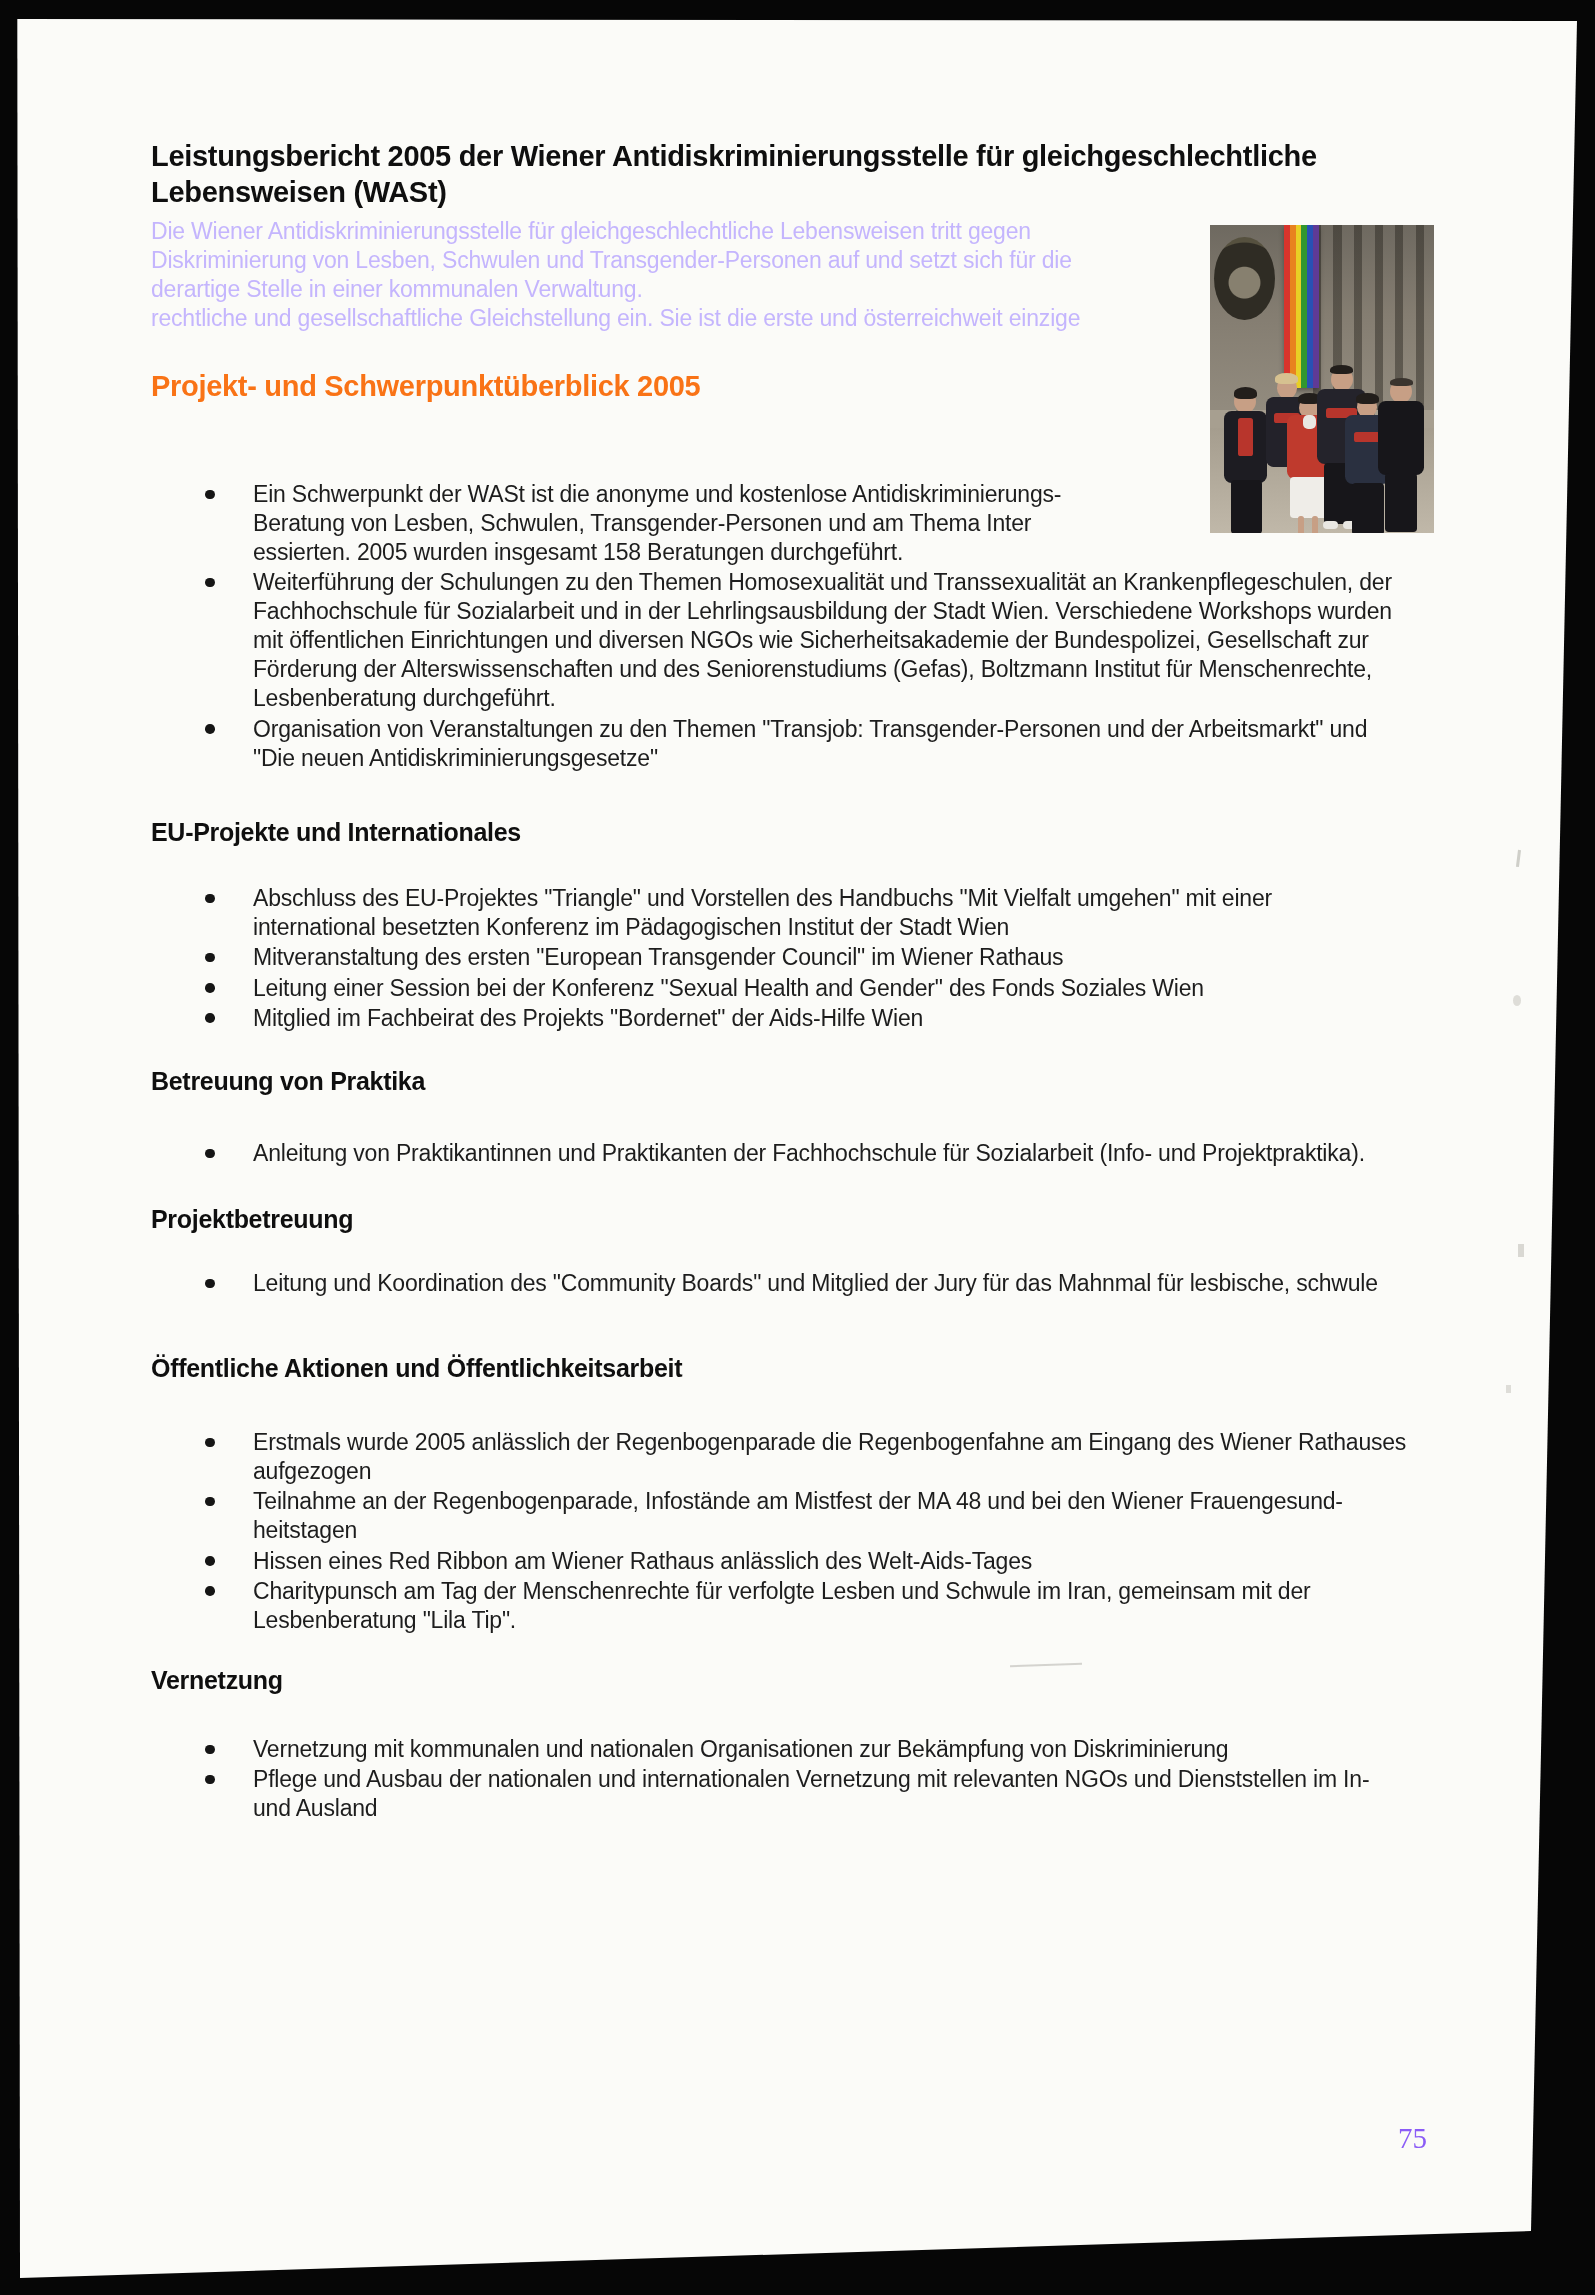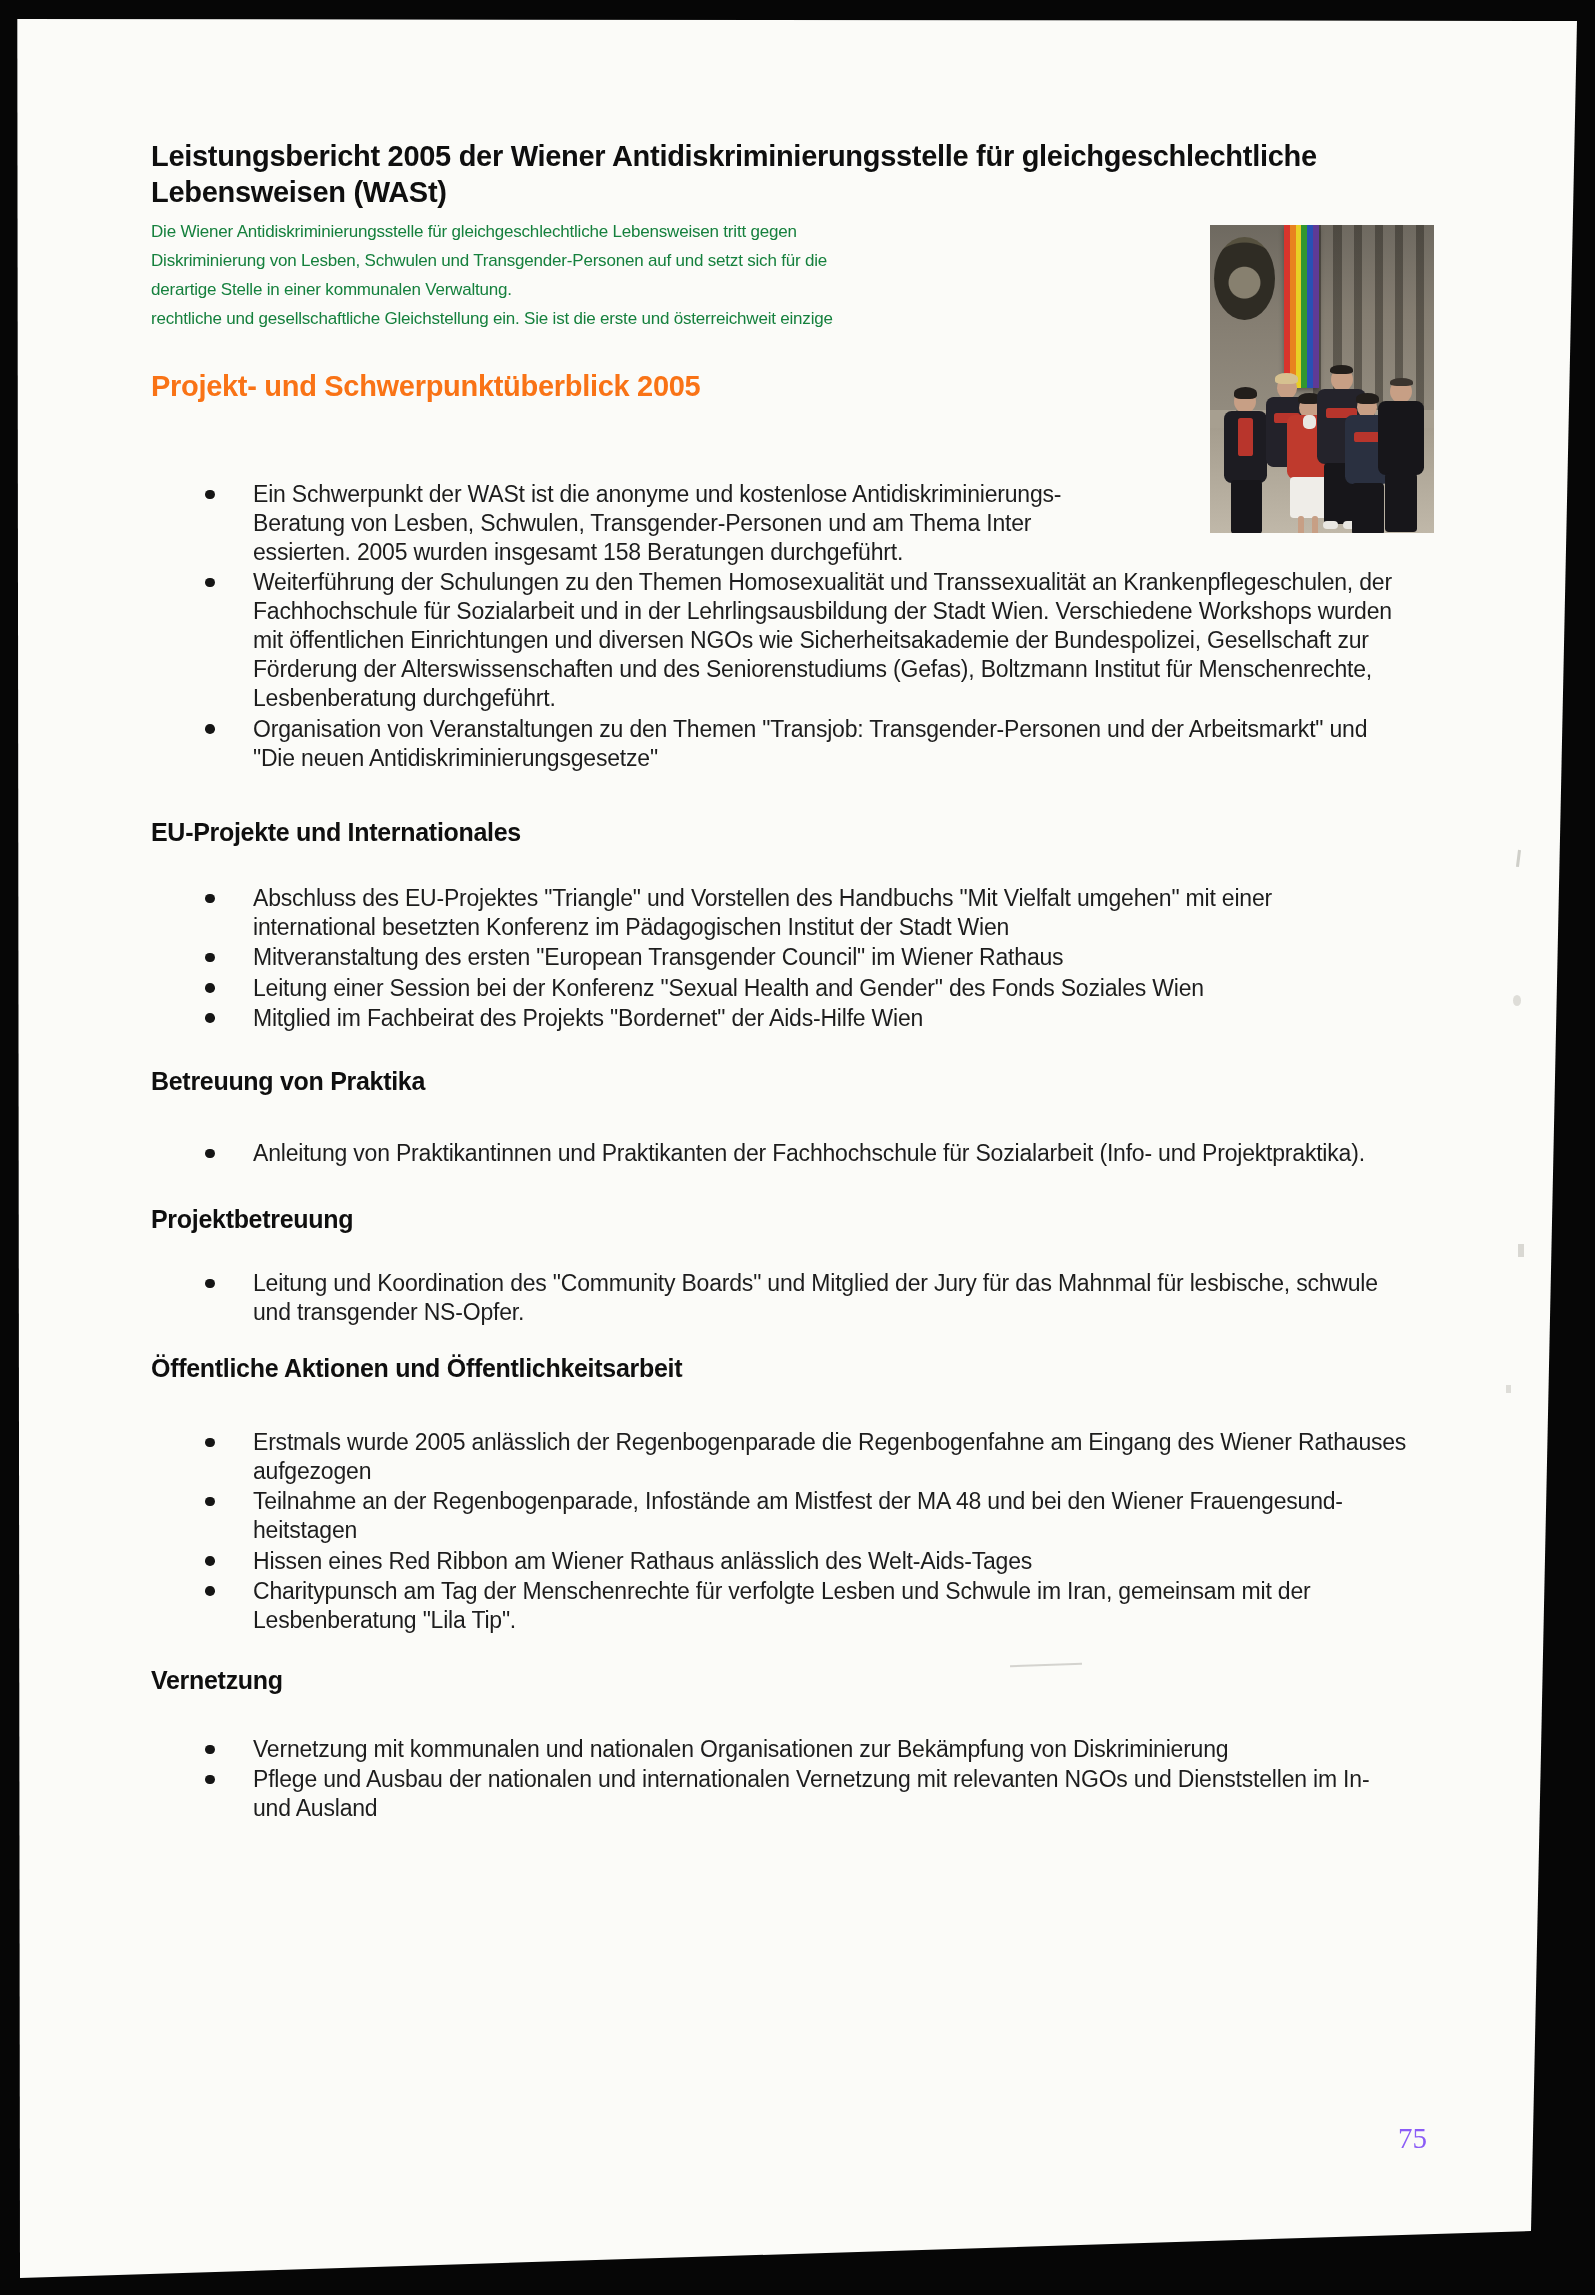--- a/index.html
+++ b/index.html
@@ -5,21 +5,21 @@
   html,body{margin:0;padding:0;width:1596px;height:2295px;background:#060606;position:relative;
     font-family:"Liberation Sans",sans-serif;-webkit-font-smoothing:antialiased;}
   .paper{position:absolute;left:0;top:0;width:1596px;height:2295px;background:#fbfbf8;
     clip-path:polygon(17.3px 19px,1577px 21px,1531px 2231px,20px 2278px);}
   .content{position:absolute;left:0;top:0;width:1596px;height:2282px;color:#1d1d1d;}
 
   .doc-title{position:absolute;left:151px;top:119px;font-size:29px;font-weight:bold;line-height:36px;
     letter-spacing:-0.3px;color:#0f0f0f;}
   .doc-title span{display:block;white-space:nowrap;}
 
-  .intro{position:absolute;left:151px;top:217px;font-size:17px;line-height:29px;letter-spacing:-0.2px;color:#15803d;}
+  .intro{position:absolute;left:151px;top:217px;font-size:23px;line-height:29px;letter-spacing:-0.2px;color:#c4b5fd;}
   .intro span{display:block;white-space:nowrap;}
 
   .sec{position:absolute;left:151px;width:1368px;}
   #sec-0{top:370px}
   #sec-1{top:440px}
   #sec-2{top:818px}
   #sec-3{top:1067px}
   #sec-4{top:1205px}
   #sec-5{top:1354px}
   #sec-6{top:1666px}
@@ -182,21 +182,20 @@
           <li>
             <div class="line">Anleitung von Praktikantinnen und Praktikanten der Fachhochschule für Sozialarbeit (Info- und Projektpraktika).</div>
           </li>
         </ul>
       </section>
       <section class="sec" id="sec-4">
         <h3>Projektbetreuung</h3>
         <ul>
           <li>
             <div class="line">Leitung und Koordination des "Community Boards" und Mitglied der Jury für das Mahnmal für lesbische, schwule</div>
-            <div class="line">und transgender NS-Opfer.</div>
           </li>
         </ul>
       </section>
       <section class="sec" id="sec-5">
         <h3>Öffentliche Aktionen und Öffentlichkeitsarbeit</h3>
         <ul>
           <li>
             <div class="line">Erstmals wurde 2005 anlässlich der Regenbogenparade die Regenbogenfahne am Eingang des Wiener Rathauses</div>
             <div class="line">aufgezogen</div>
           </li>

